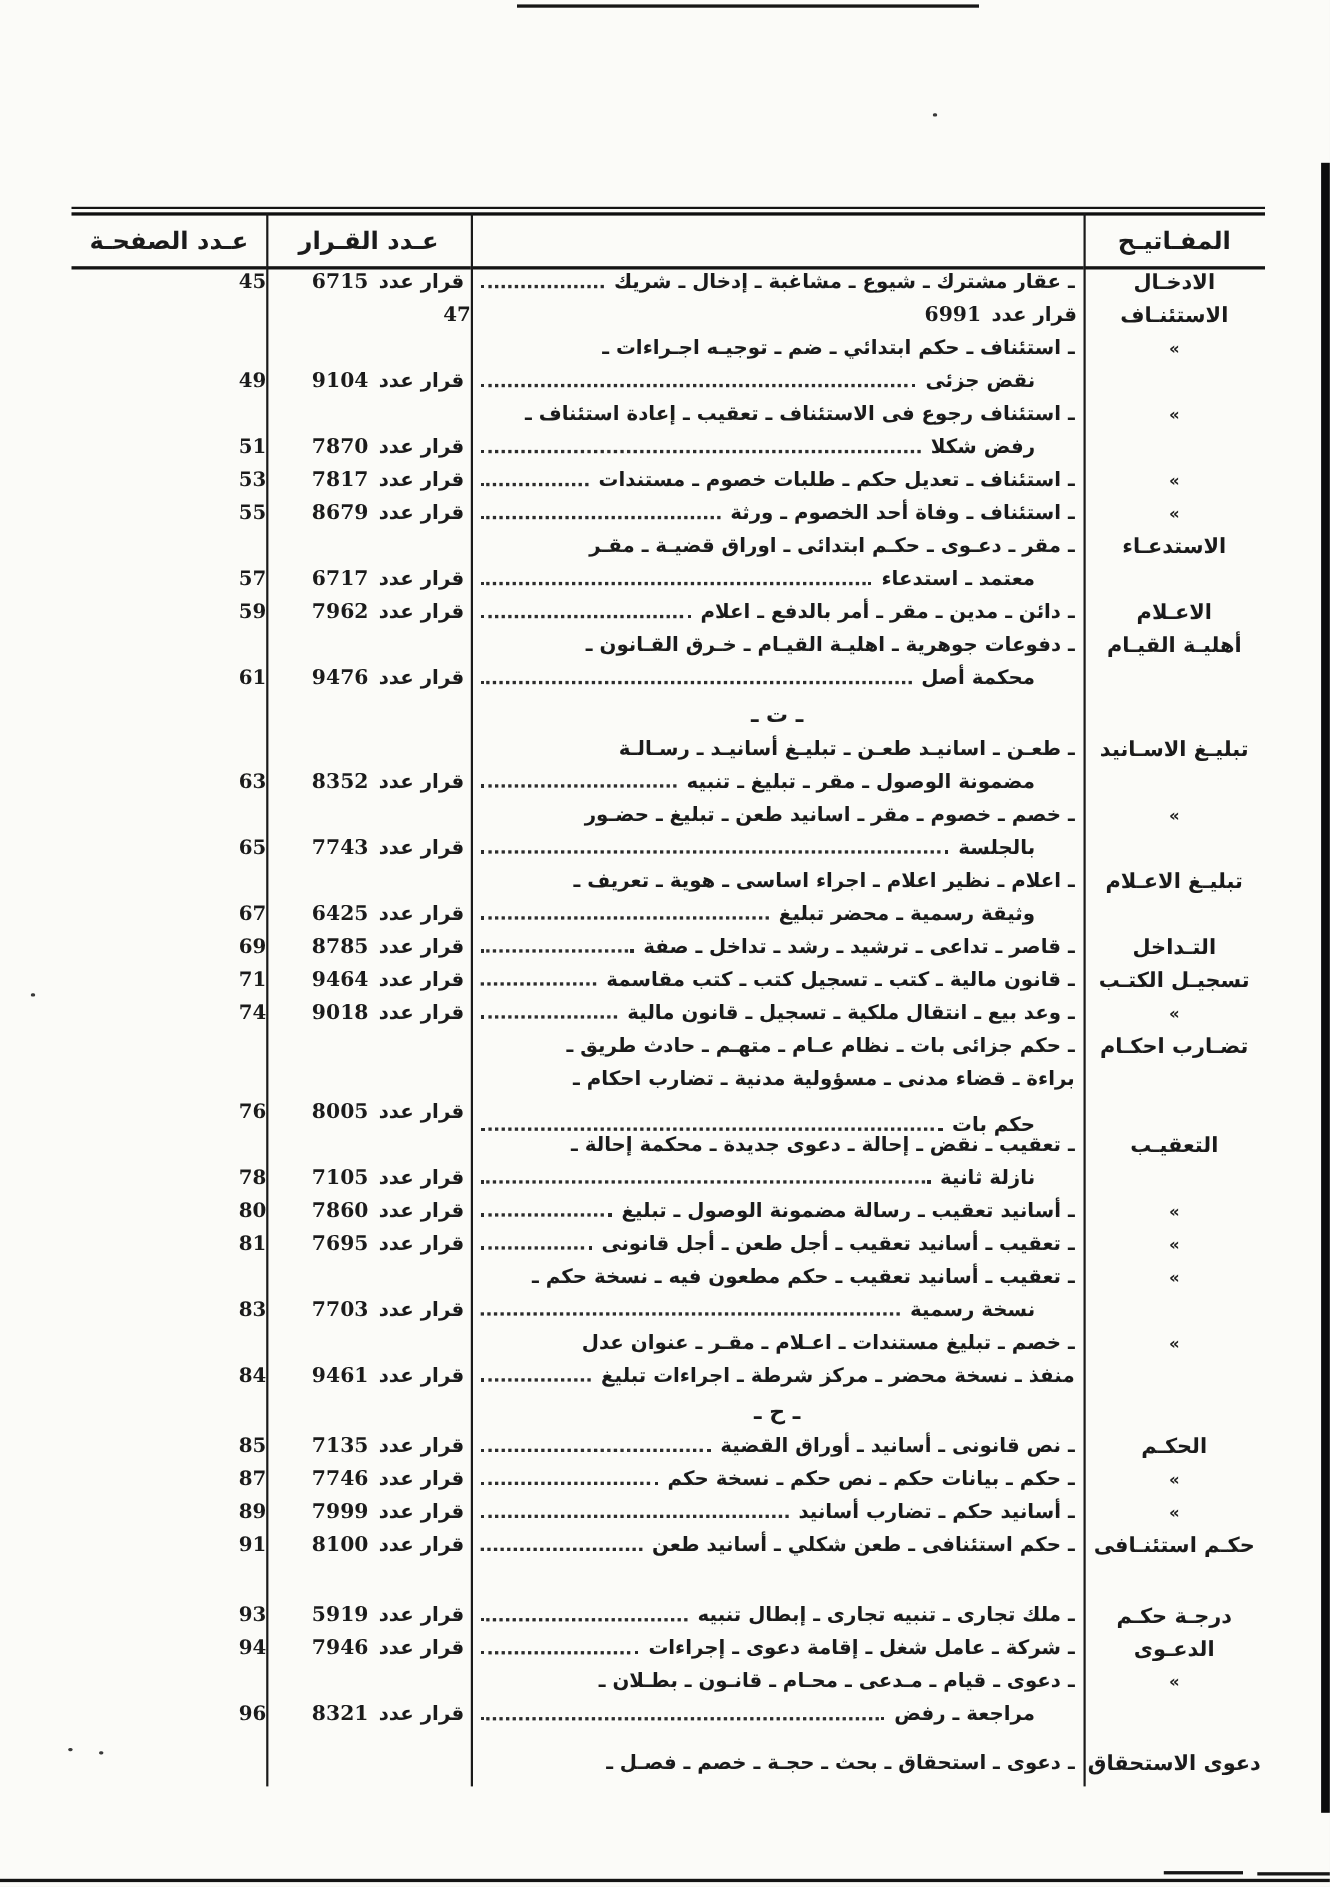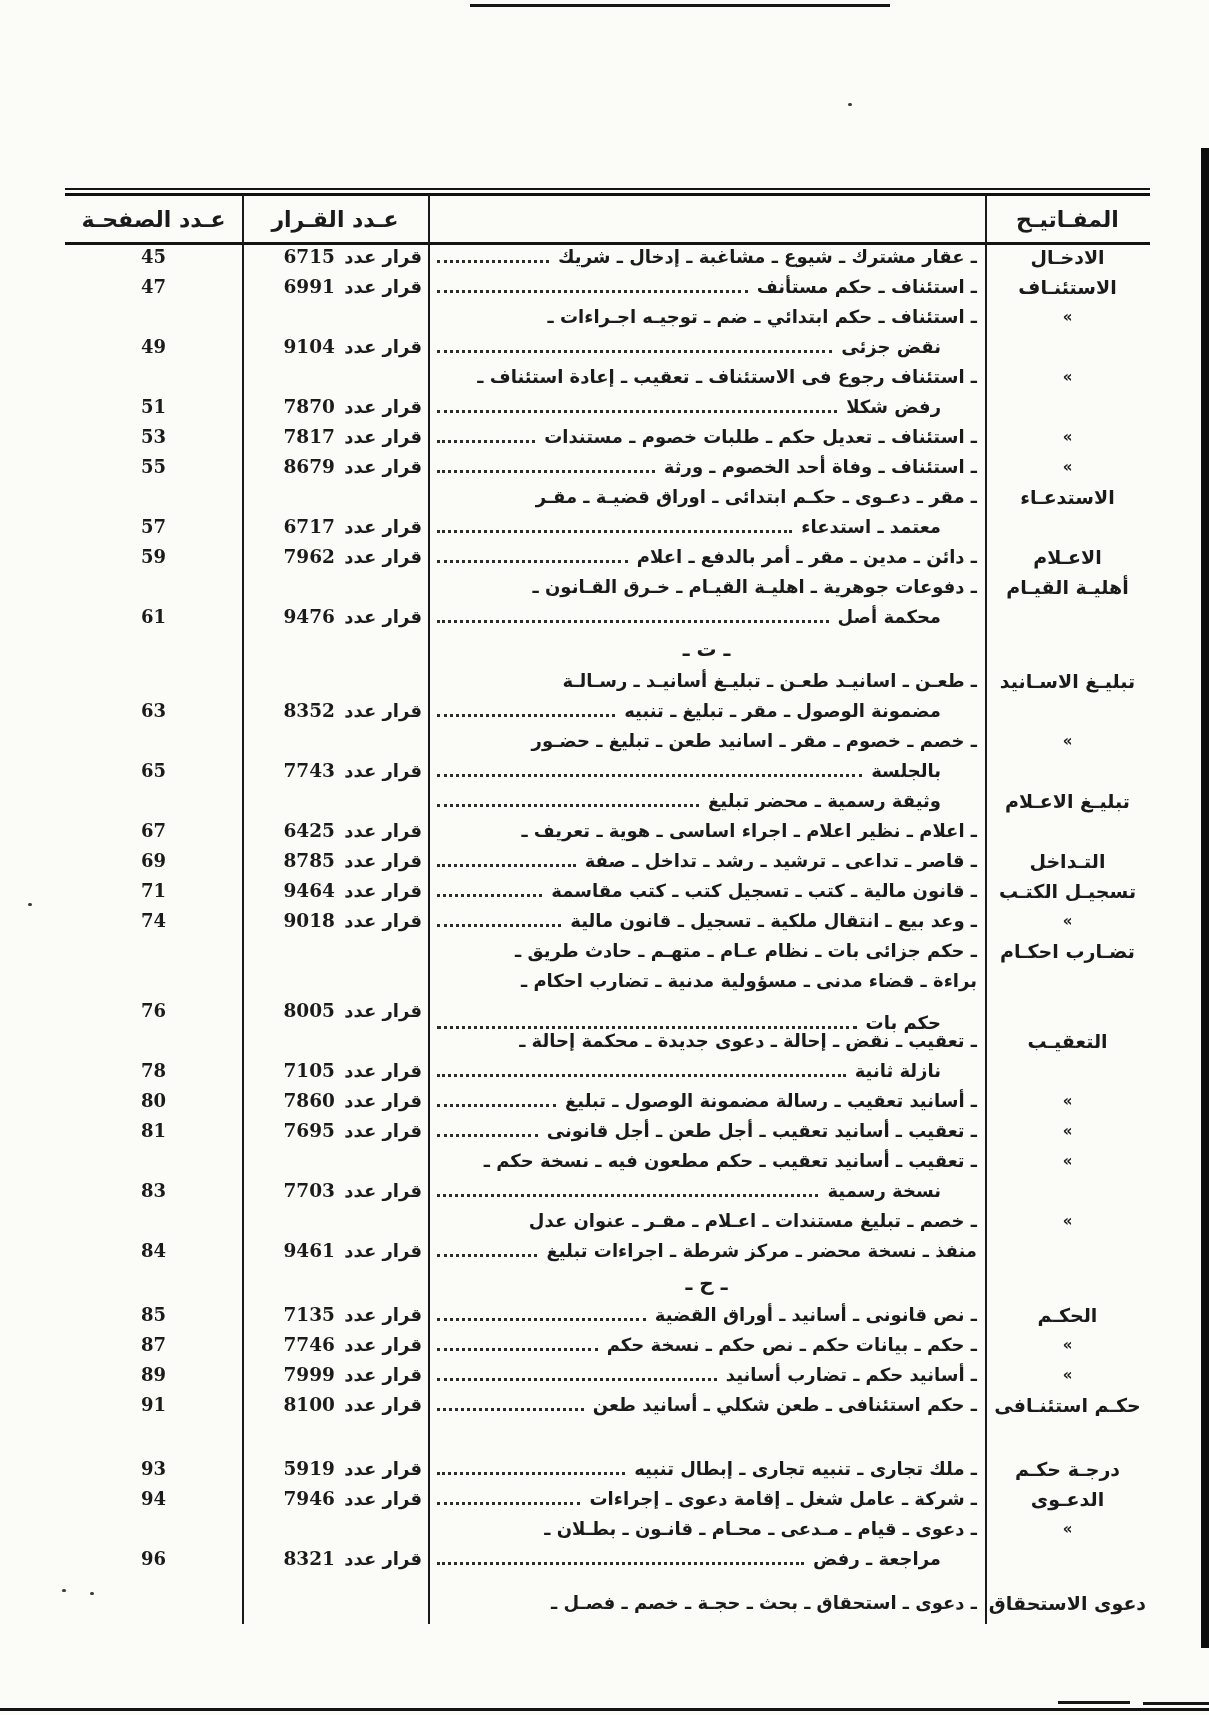--- a/index.html
+++ b/index.html
@@ -51,21 +51,21 @@
   .cline{display:flex;align-items:baseline;height:30px;line-height:30px;padding-right:8px;white-space:nowrap;}
   .cline.ind{padding-right:44px;}
   .ltext{white-space:nowrap;}
   .leader{flex:1 1 auto;min-width:14px;border-bottom:3px dotted #2c2c2c;margin:0 9px 9px 9px;}
   .cdec{
     align-self:end;text-align:right;padding-right:6px;
     font-weight:bold;font-size:18px;line-height:30px;white-space:nowrap;
   }
   .dnum{font-family:"DejaVu Serif",serif;font-size:18.5px;padding:0 3px;margin-left:36px;}
   .cpage{
-    align-self:end;text-align:center;font-weight:bold;font-size:18px;line-height:30px;
+    align-self:end;font-weight:bold;font-size:18px;line-height:30px;
     font-family:"DejaVu Serif",serif;
   }
   .drow{height:34px;}
   .dtext{text-align:center;font-weight:bold;font-size:20px;height:34px;line-height:34px;}
 </style>
 </head>
 <body>
 
 <div class="page">
 
@@ -96,26 +96,20 @@
             <div class="cline">
               <div class="ltext" style="display: inline;">ـ عقار مشترك ـ شيوع ـ مشاغبة ـ إدخال ـ شريك</div>
               <div class="leader"></div>
             </div>
           </div>
           <div class="cell cdec"><div class="dlabel" style="display: inline;">قرار عدد</div> <div class="dnum" style="display: inline;">6715</div></div>
           <div class="cell cpage">45</div>
         </div>
         <div class="grid4 row">
           <div class="cell ckeys">الاستئنـاف</div>
-          <div class="cell ccontent">
-            <div class="cline">
-              <div class="ltext" style="display: inline;">ـ استئناف ـ حكم مستأنف</div>
-              <div class="leader"></div>
-            </div>
-          </div>
           <div class="cell cdec"><div class="dlabel" style="display: inline;">قرار عدد</div> <div class="dnum" style="display: inline;">6991</div></div>
           <div class="cell cpage">47</div>
         </div>
         <div class="grid4 row">
           <div class="cell ckeys ditto">»</div>
           <div class="cell ccontent">
             <div class="cline">
               <div class="ltext" style="display: inline;">ـ استئناف ـ حكم ابتدائي ـ ضم ـ توجيـه اجـراءات ـ</div>
             </div>
             <div class="cline ind">
@@ -231,26 +225,26 @@
               <div class="ltext" style="display: inline;">بالجلسة</div>
               <div class="leader"></div>
             </div>
           </div>
           <div class="cell cdec"><div class="dlabel" style="display: inline;">قرار عدد</div> <div class="dnum" style="display: inline;">7743</div></div>
           <div class="cell cpage">65</div>
         </div>
         <div class="grid4 row">
           <div class="cell ckeys">تبليـغ الاعـلام</div>
           <div class="cell ccontent">
+            <div class="cline">
+              <div class="ltext" style="display: inline;">ـ اعلام ـ نظير اعلام ـ اجراء اساسى ـ هوية ـ تعريف ـ</div>
+            </div>
             <div class="cline ind">
               <div class="ltext" style="display: inline;">وثيقة رسمية ـ محضر تبليغ</div>
               <div class="leader"></div>
-            </div>
-            <div class="cline">
-              <div class="ltext" style="display: inline;">ـ اعلام ـ نظير اعلام ـ اجراء اساسى ـ هوية ـ تعريف ـ</div>
             </div>
           </div>
           <div class="cell cdec"><div class="dlabel" style="display: inline;">قرار عدد</div> <div class="dnum" style="display: inline;">6425</div></div>
           <div class="cell cpage">67</div>
         </div>
         <div class="grid4 row">
           <div class="cell ckeys">التـداخل</div>
           <div class="cell ccontent">
             <div class="cline">
               <div class="ltext" style="display: inline;">ـ قاصر ـ تداعى ـ ترشيد ـ رشد ـ تداخل ـ صفة</div>

